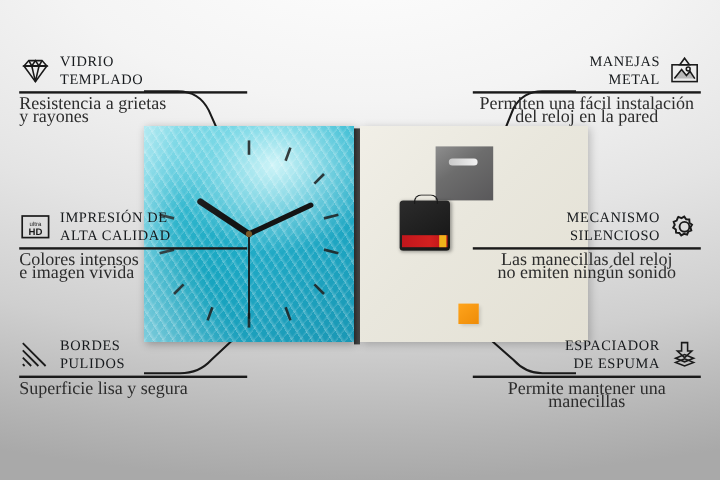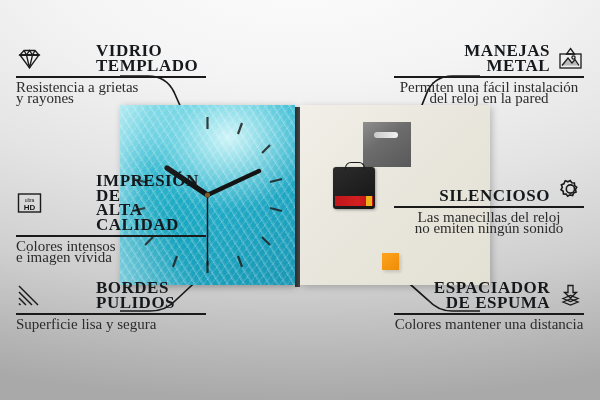--- a/index.html
+++ b/index.html
@@ -73,21 +73,21 @@
     position:absolute;left:82px;top:148px;width:17px;height:17px;
     background:linear-gradient(140deg,#ffa41c,#ee8c07);
     box-shadow:2px 2px 3px rgba(0,0,0,.15);
   }
 
   
   .feat{position:absolute;width:190px;}
   .feat .head{display:flex;align-items:center;gap:7px;}
   .feat.right .head{justify-content:flex-end;}
   .feat .title{
-    font-size:17px;font-weight:bold;color:#16191c;letter-spacing:.5px;line-height:14.5px;margin-left:46px;
+    font-size:12px;font-weight:normal;color:#16191c;letter-spacing:.5px;line-height:14.5px;
   }
   .feat.right .title{text-align:right;}
   .rule{height:1.7px;background:#1a1a1a;margin-top:3px;}
   .desc{font-size:15px;color:#2c2c2c;line-height:11.6px;margin-top:4px;}
   .feat.right .desc{text-align:center;}
   .ic{width:27px;height:24px;flex:0 0 27px;text-align:right;}
 
   .f-tl{left:16px;top:44px;}
   .f-ml{left:16px;top:174px;}
   .f-bl{left:16px;top:281px;}
@@ -248,21 +248,21 @@
     <div class="rule"></div>
     <div class="desc">
       <span>Permiten una fácil instalación</span><br>
       <span>del reloj en la pared</span>
     </div>
   </div>
 
   <div class="feat f-mr right">
     <div class="head">
       <span class="title">
-        <br>
+        <span>MECANISMO</span><br>
         <span>SILENCIOSO</span>
       </span>
       <span class="ic">
         <svg width="27" height="24" viewBox="0 0 27 24">
             <g fill="none" stroke="#1a1a1a" stroke-width="1.6">
           <path d="M13.5 2.6 l2.6 1.0 2.3-1.3 1.6 2.2 2.6 .2 .2 2.7 2.1 1.6 -1.3 2.3 .7 2.6 -2.5 1.0 -1.0 2.5 -2.6-.7 -2.3 1.3 -1.6-2.1 -2.7-.2 -.2-2.6 -2.2-1.6 1.3-2.3 -.9-2.6 2.5-1.0 1.0-2.5 z" transform="translate(-5.2,1.2)"></path>
           <circle cx="13.4" cy="12" r="4.1"></circle>
             </g>
           </svg>
       </span>
@@ -285,17 +285,17 @@
             <g fill="none" stroke="#1a1a1a" stroke-width="1.3">
           <path d="M11 1.5 L16 1.5 L16 8.5 L19.5 8.5 L13.5 14 L7.5 8.5 L11 8.5 Z"></path>
           <path d="M6 14.5 L13.5 11.5 L21 14.5 L13.5 17.5 Z"></path>
           <path d="M6 18 L13.5 15 L21 18 L13.5 21 Z"></path>
             </g>
           </svg>
       </span>
     </div>
     <div class="rule"></div>
     <div class="desc">
-      <span>Colores mantener una distancia</span><br>
+      <span>Permite mantener una manecillas</span><br>
     </div>
   </div>
 
 </div>
 
 </body></html>

